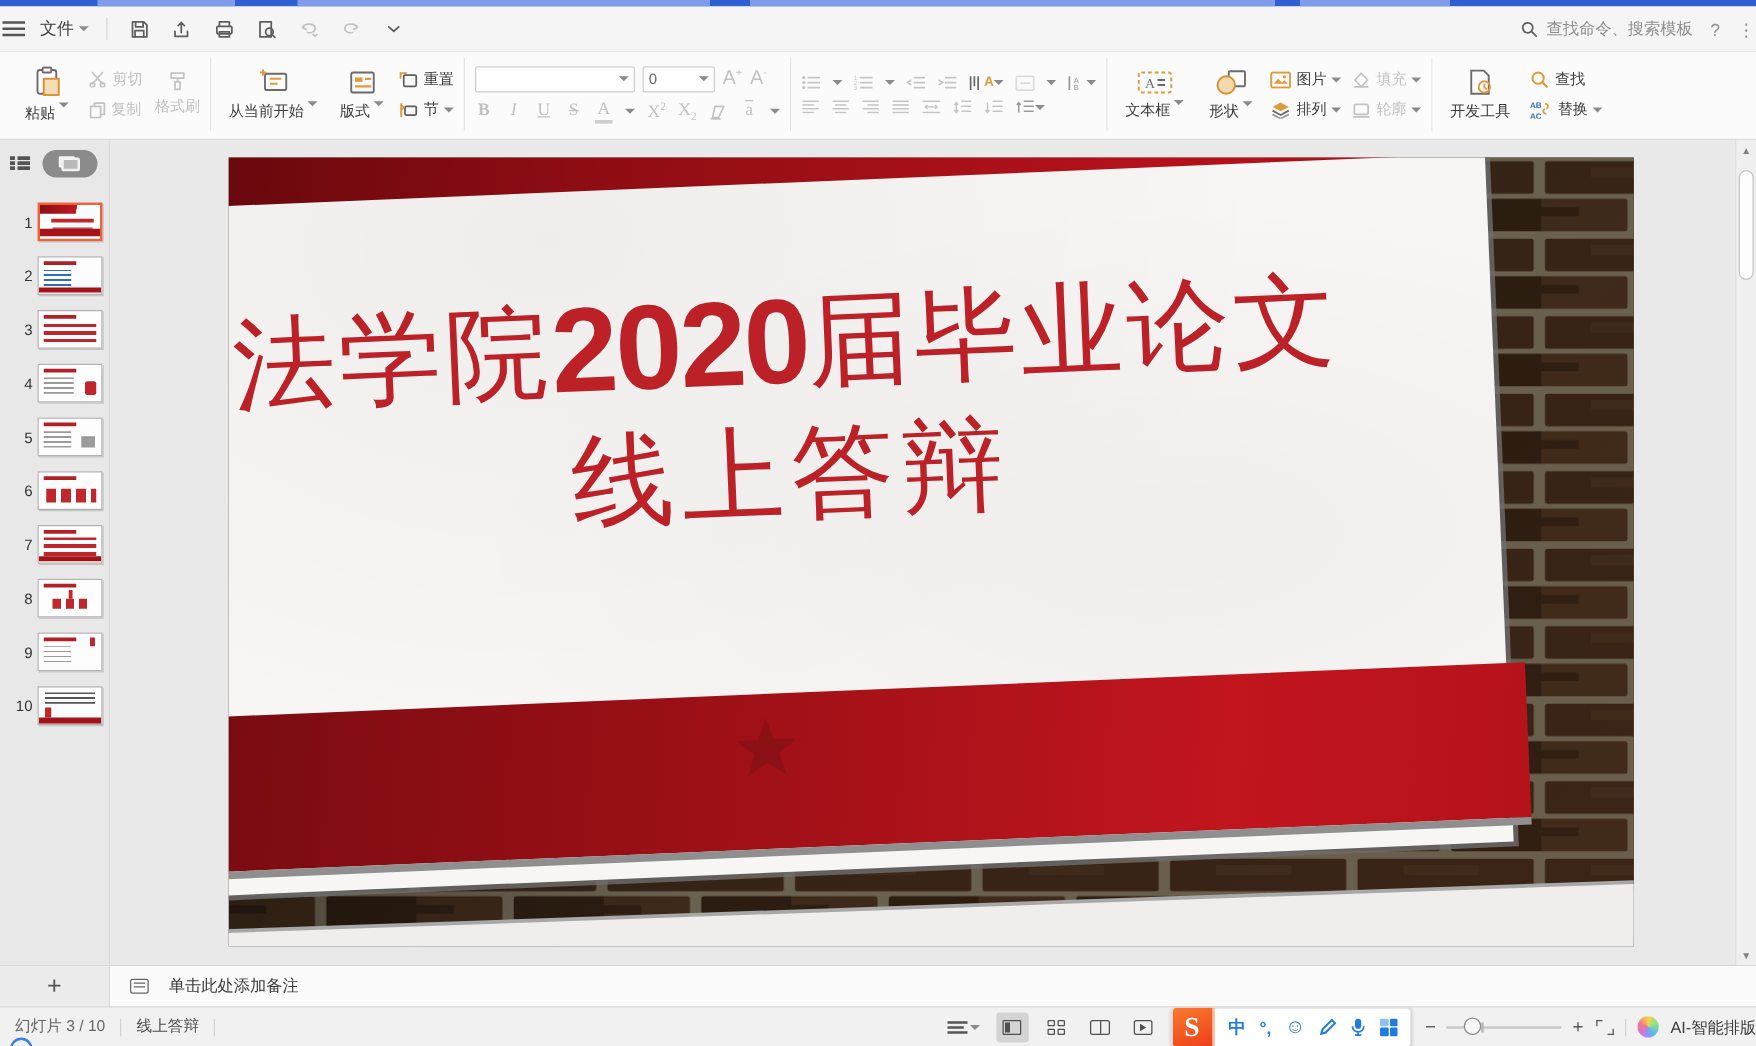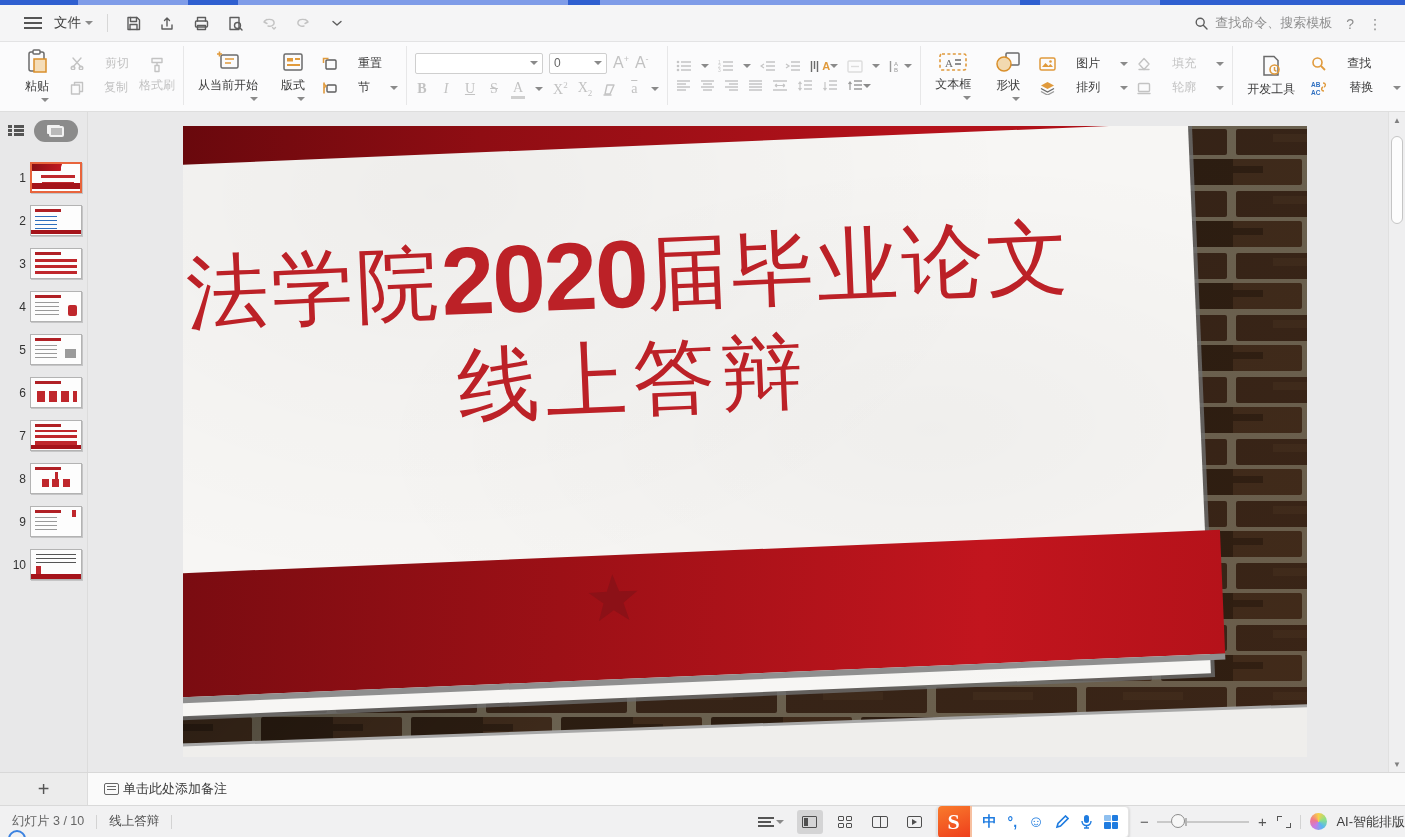--- a/index.html
+++ b/index.html
@@ -7,21 +7,21 @@
     -webkit-font-smoothing:antialiased;}
   *{box-sizing:border-box;}
 
   
   .topstrip{height:5px;background:#2f5fd0;position:relative;}
   .topstrip .seg{position:absolute;top:0;height:5px;background:#7f9ce8;}
   .seg.s1{left:78px;width:110px}.seg.s2{left:238px;width:330px}.seg.s3{left:600px;width:420px}.seg.s4{left:1040px;width:120px}
 
   
   .menubar{height:37px;background:#f5f5f6;border-bottom:1px solid #e3e3e4;
-    display:flex;align-items:center;padding:0 22px;font-size:13.5px;color:#3f3f3f;}
+    display:flex;align-items:center;padding:0 0;font-size:13.5px;color:#3f3f3f;}
   .mb-left{display:flex;align-items:center;gap:8px;}
   .hamburger{width:18px;height:12px;border-top:2px solid #555;border-bottom:2px solid #555;position:relative;margin:0 2px;}
   .hamburger::after{content:"";position:absolute;left:0;right:0;top:3px;height:2px;background:#555;}
   .file-lbl{display:flex;align-items:center;gap:4px;padding:4px 2px;cursor:default;}
   .caret{width:0;height:0;border-left:4px solid transparent;border-right:4px solid transparent;border-top:4px solid #8a8a8a;display:inline-block;}
   .vdiv{width:1px;height:18px;background:#d7d7d7;margin:0 4px;}
   .qbtn{width:26px;height:24px;display:flex;align-items:center;justify-content:center;border-radius:3px;}
   .qbtn svg{display:block}
   .stroke{fill:none;stroke:#5d5d5d;stroke-width:1.4;stroke-linecap:round;stroke-linejoin:round;}
   .stroke.dis{stroke:#c3c3c3;}
@@ -33,23 +33,23 @@
   .help{color:#8e8e8e;font-size:14px;}
   .moredots{color:#8e8e8e;font-size:14px;letter-spacing:1px;}
 
   
   .ribbon{height:70px;background:#fbfbfc;border-bottom:1px solid #dedede;
     display:flex;align-items:stretch;padding:4px 6px 6px 6px;}
   .rgroup{display:flex;align-items:center;padding:0 8px;position:relative;}
   .rgroup+.rgroup{border-left:1px solid #e7e7e8;}
   .bigbtn{display:flex;flex-direction:column;align-items:center;justify-content:center;
     gap:3px;padding:2px 6px;border-radius:3px;font-size:12px;color:#3c3c3c;min-width:46px;}
-  .bigbtn .lbl{display:flex;align-items:flex-end;gap:3px;white-space:nowrap;flex-direction:column;}
+  .bigbtn .lbl{display:flex;align-items:flex-start;gap:3px;white-space:nowrap;}
   .smallcol{display:flex;flex-direction:column;justify-content:center;gap:7px;}
-  .smallbtn{display:flex;align-items:center;gap:20px;font-size:12px;color:#3c3c3c;white-space:nowrap;}
+  .smallbtn{display:flex;align-items:center;gap:4px;font-size:12px;color:#3c3c3c;white-space:nowrap;}
   .smallbtn.dis,.dis-txt{color:#c2c2c2;}
   .playbox{border:1px solid #d9d9d9;border-radius:4px;background:#fdfdfd;padding:3px 10px;}
   .combo{border:1px solid #cfcfcf;border-radius:2px;background:#fff;height:21px;display:flex;align-items:center;
     padding:0 4px;font-size:12px;color:#666;justify-content:space-between;}
   .glyphrow{display:flex;align-items:center;gap:10px;font-size:14px;color:#c2c2c2;}
   .glyphrow .g{min-width:14px;text-align:center;font-family:"Liberation Serif",serif;}
   .g.it{font-style:italic}.g.un{text-decoration:underline}.g.st{text-decoration:line-through}
   .g.ov{text-decoration:overline}
   .g sup,.g sub{font-size:9px}
   .parrow{display:flex;align-items:center;gap:9px;}
@@ -128,21 +128,21 @@
 
   .vscroll{width:17px;background:#efeff0;border-left:1px solid #e0e0e0;display:flex;flex-direction:column;align-items:center;}
   .sarrow{height:16px;display:flex;align-items:center;justify-content:center;color:#7f7f7f;font-size:8px;width:100%;}
   .strack{flex:1;width:100%;position:relative;}
   .sthumb{position:absolute;left:2px;right:2px;top:8px;height:88px;background:#fdfdfd;border:1px solid #c5c5c5;border-radius:7px;}
 
   
   .notesbar{height:33px;display:flex;border-top:1px solid #d8d8d8;}
   .addcell{width:88px;background:#ececec;display:flex;align-items:center;justify-content:center;
      font-size:20px;color:#555;border-right:1px solid #dcdcdc;}
-  .notesmain{flex:1;background:#fafafa;display:flex;align-items:center;gap:4px;padding-left:16px;font-size:13px;color:#3a3a3a;}
+  .notesmain{flex:1;background:#fafafa;display:flex;align-items:center;gap:16px;padding-left:16px;font-size:13px;color:#3a3a3a;}
   .note-ic{width:15px;height:12px;border:1.4px solid #666;border-radius:2px;position:relative;}
   .note-ic::before{content:"";position:absolute;left:2px;top:2px;right:2px;height:1.4px;background:#666;box-shadow:0 3px 0 #666;}
 
   
   .statusbar{height:32px;background:#f1f1f2;border-top:1px solid #d9d9d9;display:flex;align-items:center;
      padding-left:12px;font-size:12.5px;color:#666;position:relative;overflow:hidden;}
   .sb-left{display:flex;align-items:center;gap:12px;}
   .sb-div{width:1px;height:14px;background:#d3d3d3;}
   .sb-right{margin-left:auto;display:flex;align-items:center;gap:9px;padding-right:0;}
   .linesmenu{display:flex;align-items:center;gap:2px;margin-right:4px;}

